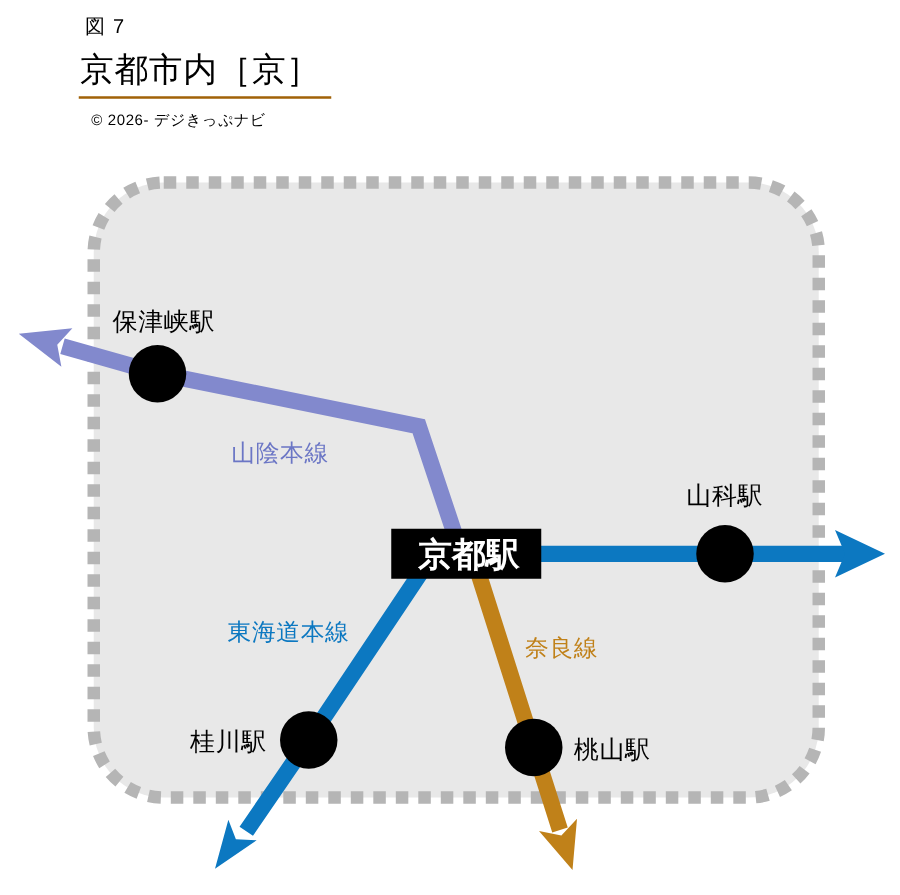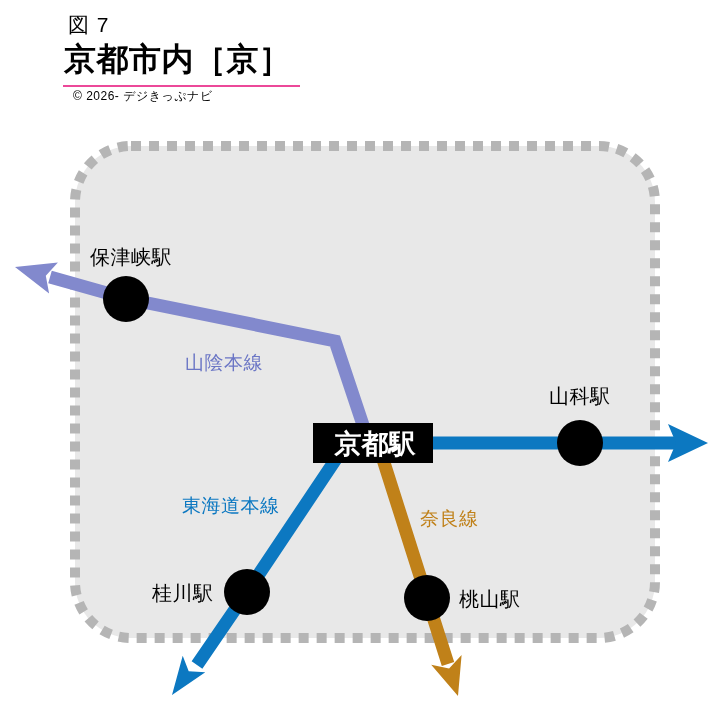--- a/index.html
+++ b/index.html
@@ -9,32 +9,32 @@
     width: 720px;
     height: 716px;
     font-family: "Liberation Sans", sans-serif;
     position: relative;
     overflow: hidden;
   }
   .figure-label {
     position: absolute;
     left: 68px;
     top: 11px;
-    font-size: 21px;
+    font-size: 16px;
     color: #000;
     letter-spacing: 1px;
   }
   .figure-title {
     position: absolute;
     left: 63px;
     top: 38px;
-    font-size: 32px;
-    font-weight: bold;
+    font-size: 27px;
+    font-weight: normal;
     color: #000;
-    border-bottom: 2px solid #ec4899;
+    border-bottom: 2px solid #a16207;
     padding: 0 8px 3px 1px;
     display: inline-block;
     letter-spacing: 0.5px;
   }
   .figure-copyright {
     position: absolute;
     left: 73px;
     top: 88px;
     font-size: 12px;
     color: #000;

